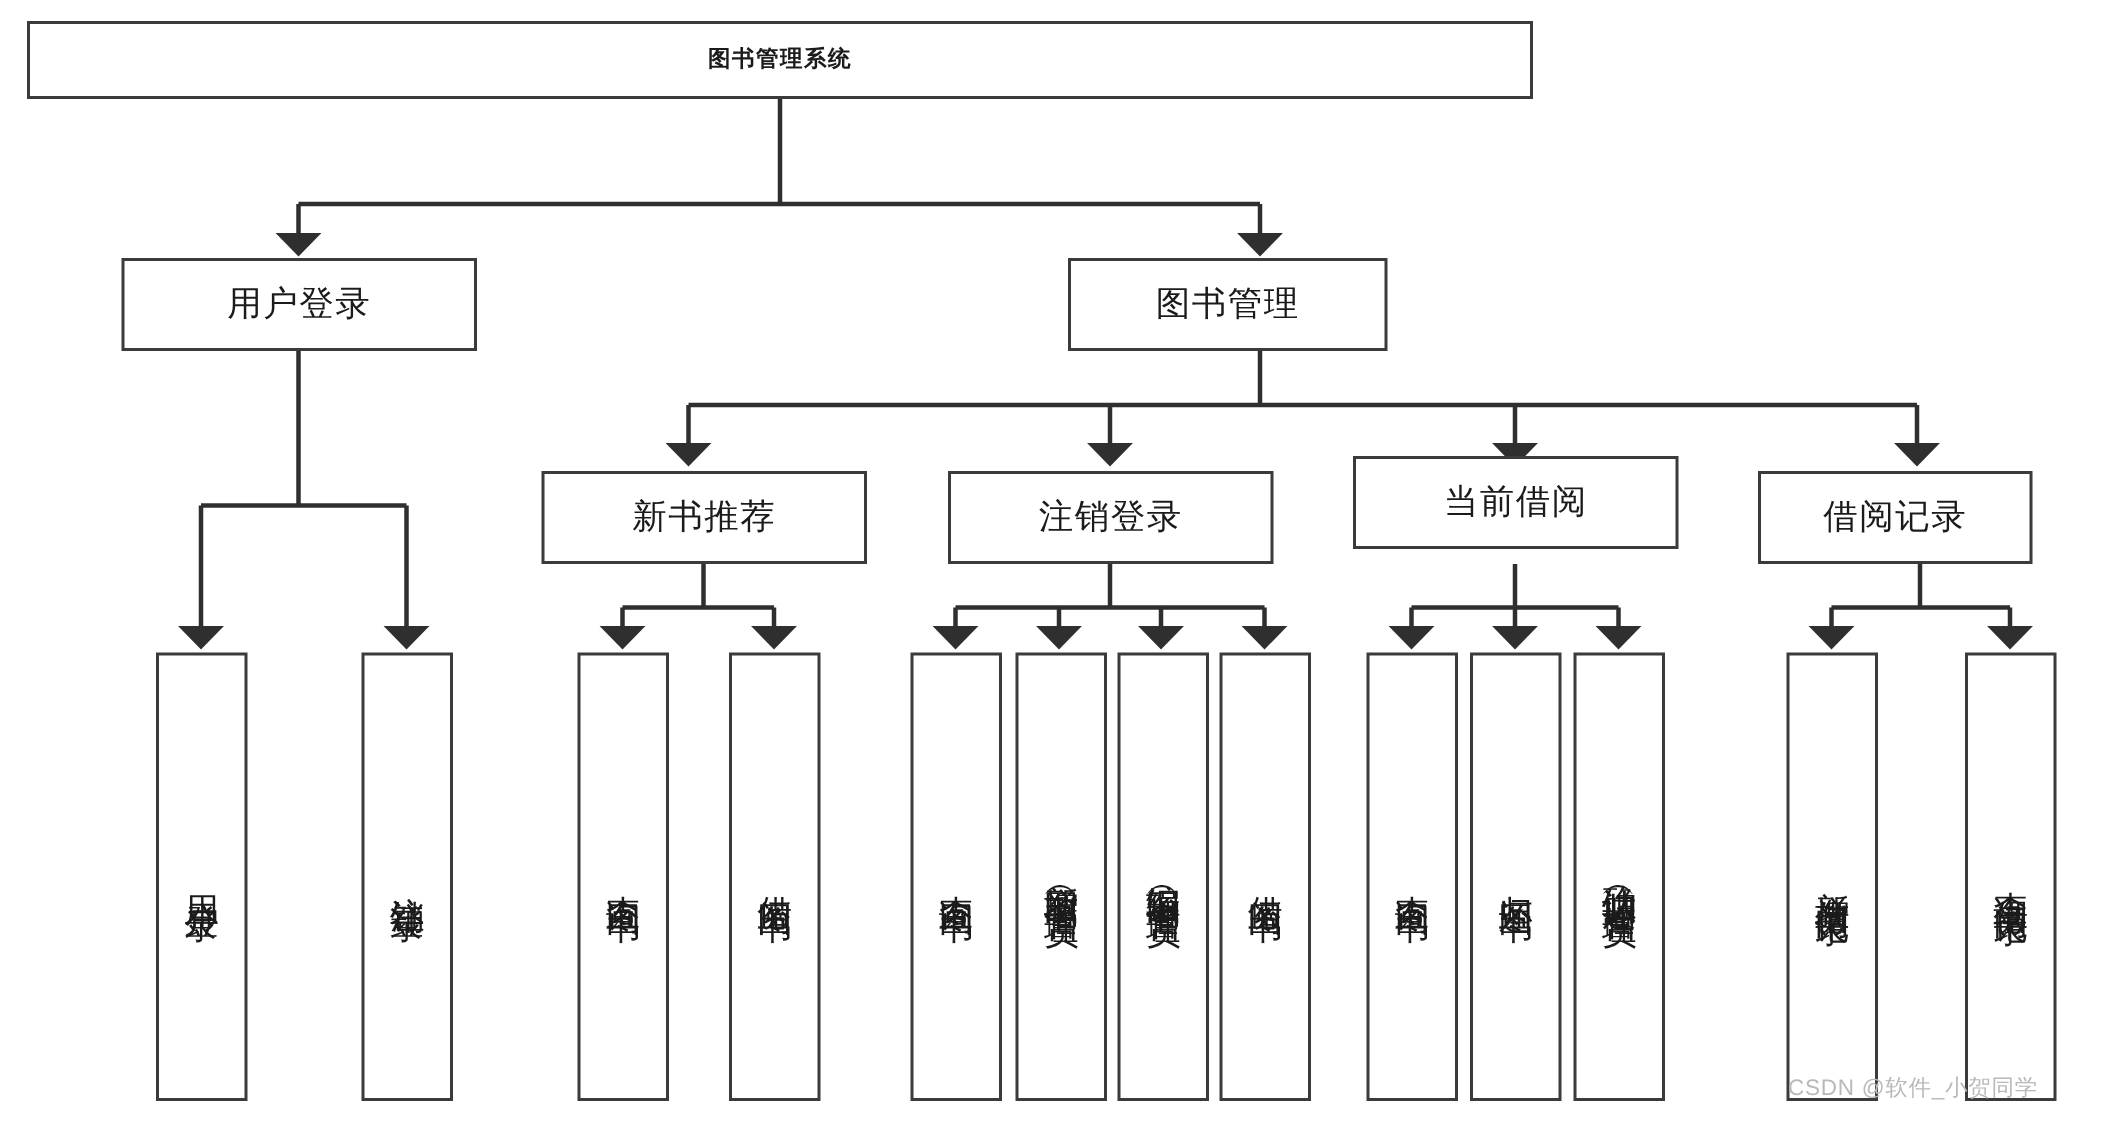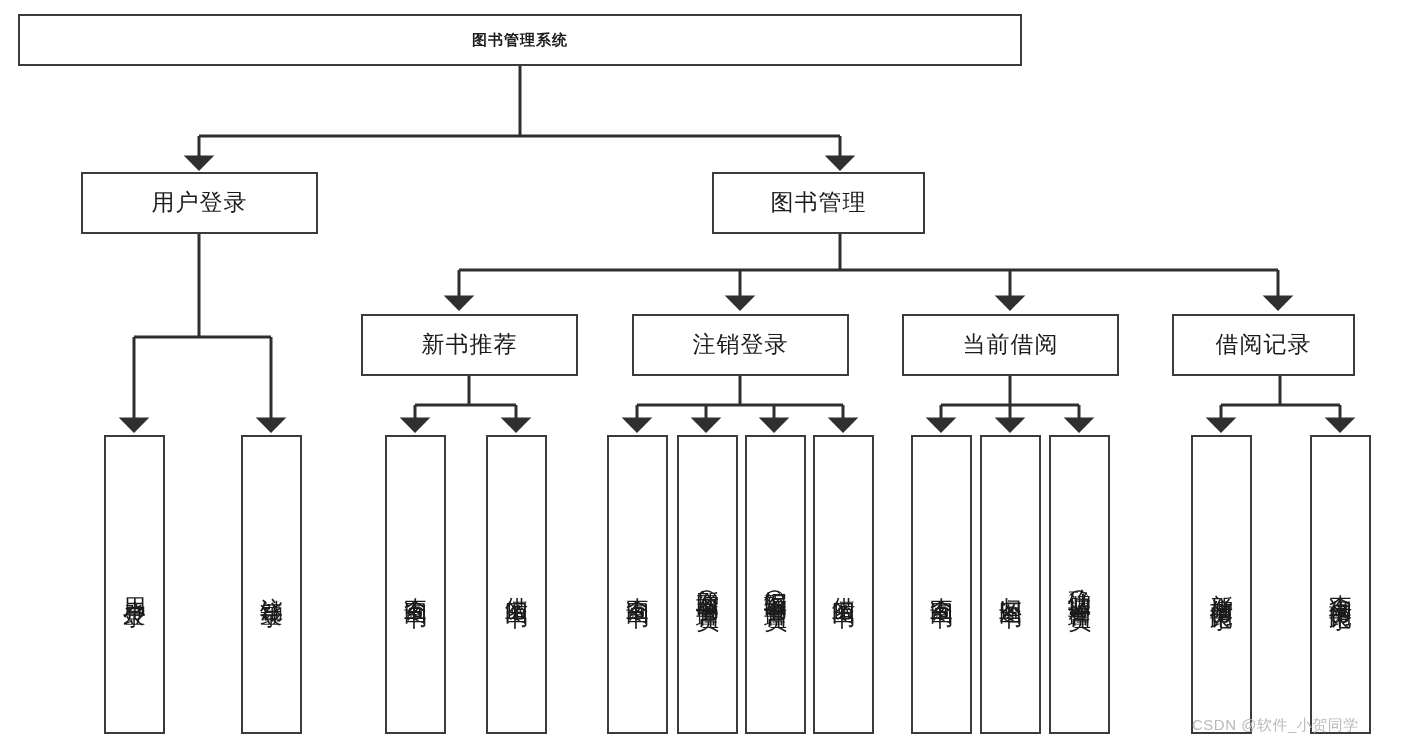--- a/index.html
+++ b/index.html
@@ -142,21 +142,21 @@
   <div class="node node-h" style="left:712px; top:172px; width:213px; height:62px;">
     <span class="node-label">图书管理</span>
   </div>
 
   <div class="node node-h" style="left:361px; top:314px; width:217px; height:62px;">
     <span class="node-label">新书推荐</span>
   </div>
   <div class="node node-h" style="left:632px; top:314px; width:217px; height:62px;">
     <span class="node-label">注销登录</span>
   </div>
-  <div class="node node-h" style="left:902px; top:314px; width:217px; height:62px;">
+  <div class="node node-h" style="left:902px; top:304px; width:217px; height:62px;">
     <span class="node-label">当前借阅</span>
   </div>
   <div class="node node-h" style="left:1172px; top:314px; width:183px; height:62px;">
     <span class="node-label">借阅记录</span>
   </div>
 
   <div class="node node-v" style="left:104px; top:435px; width:61px; height:299px;">
     <span class="node-label">用户登录</span>
   </div>
   <div class="node node-v" style="left:241px; top:435px; width:61px; height:299px;">

